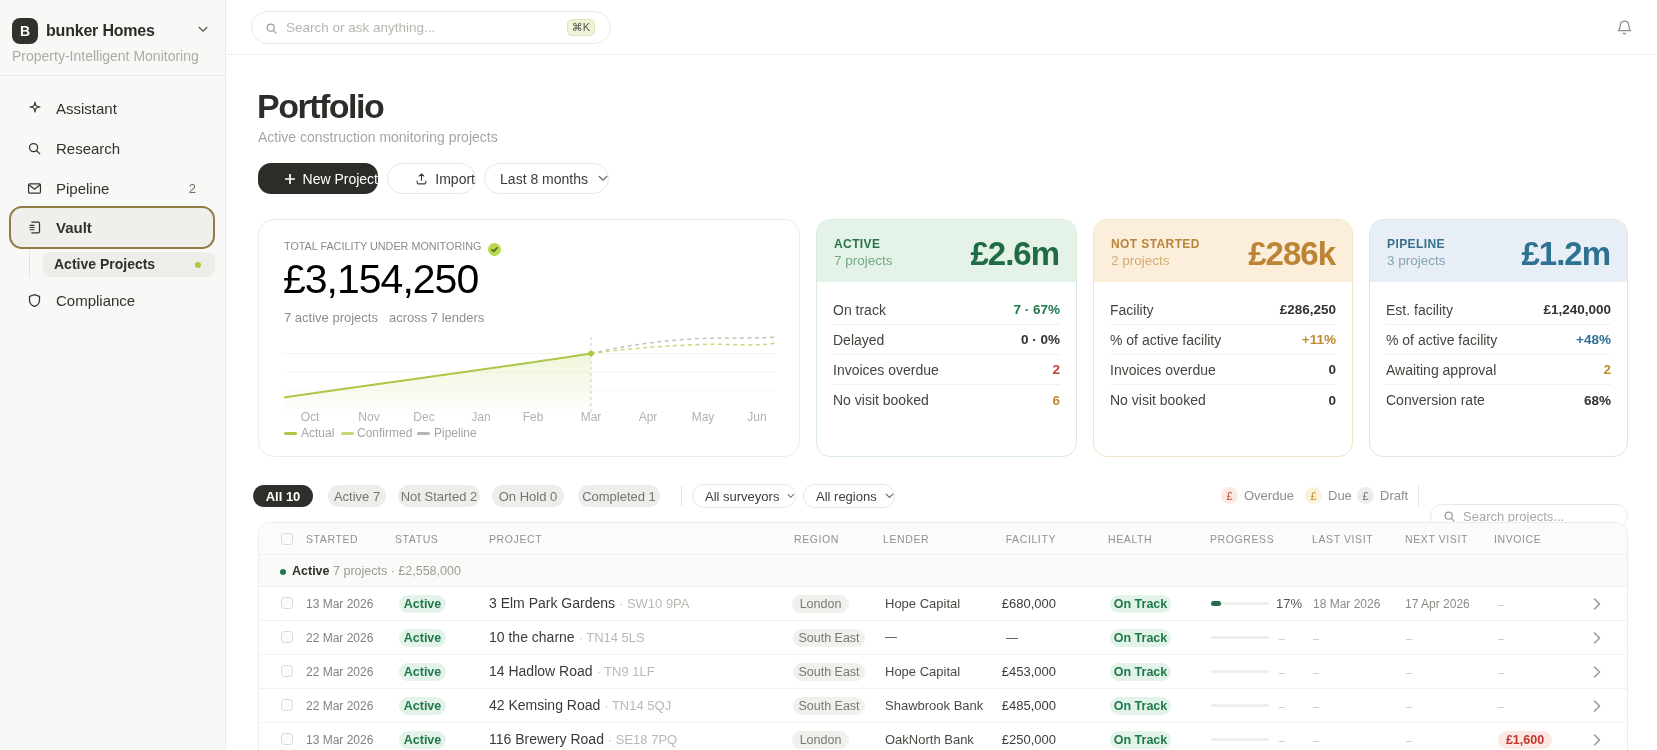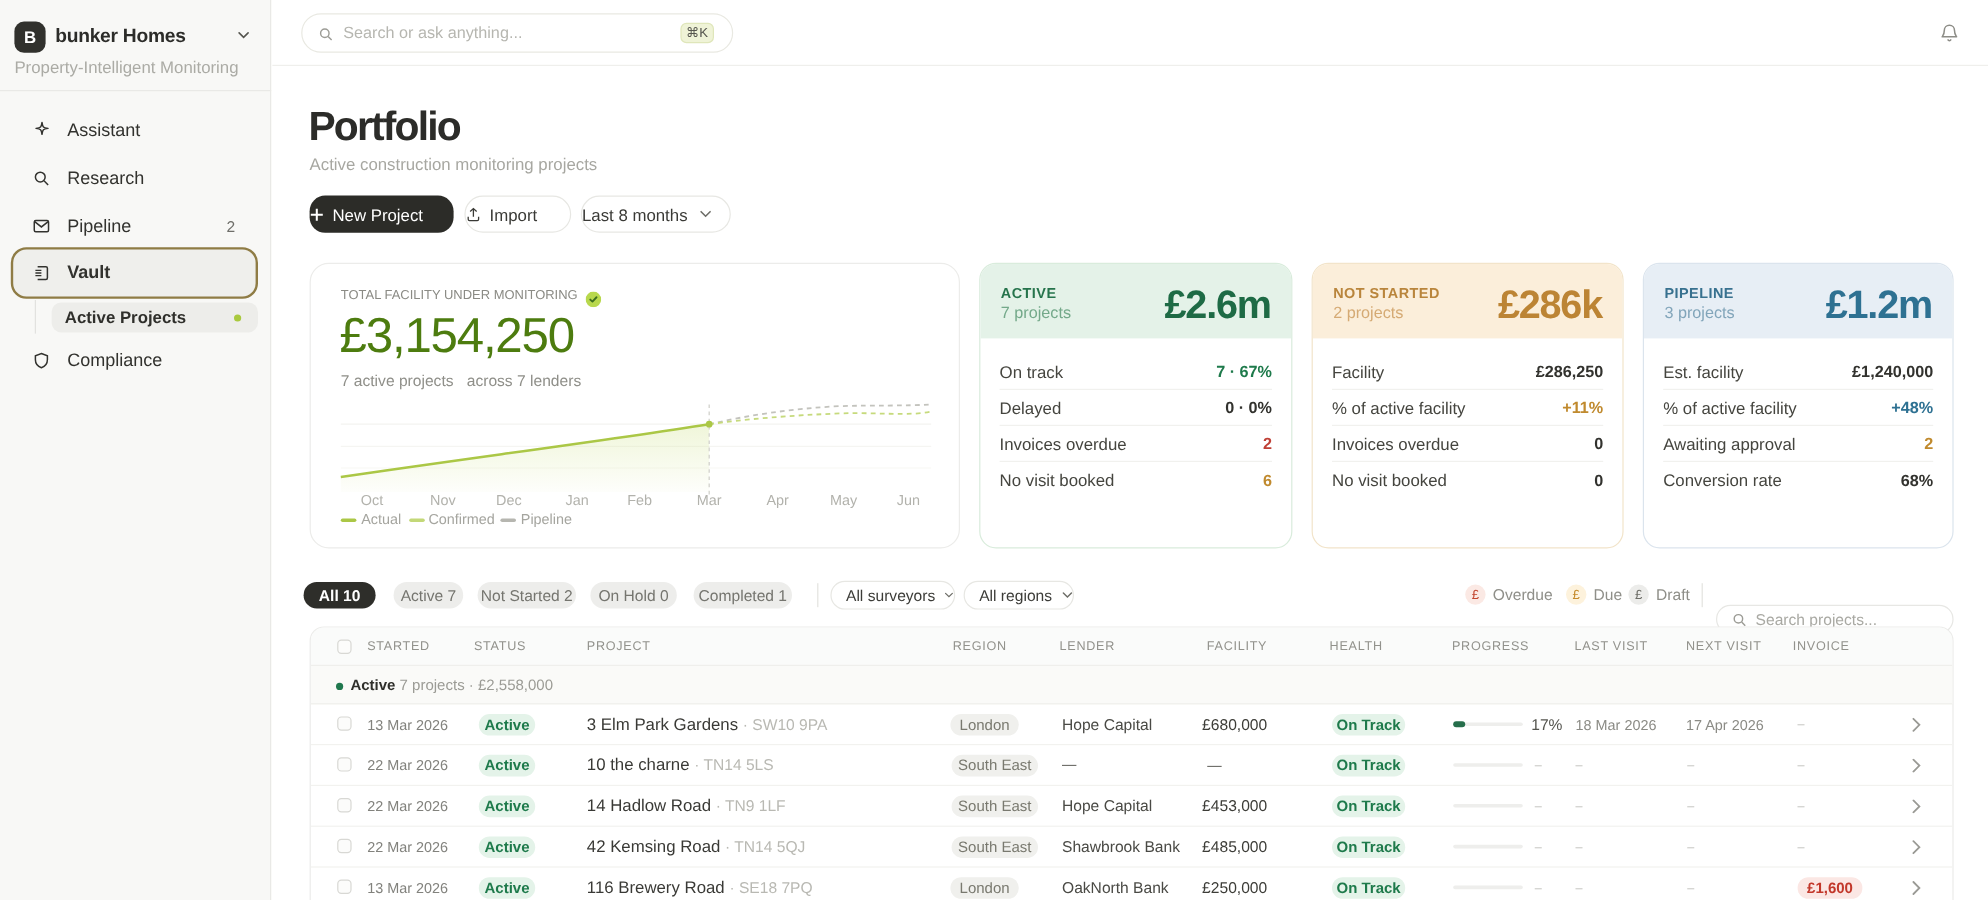--- a/index.html
+++ b/index.html
@@ -32,27 +32,27 @@
   .search { position:absolute; left:251px; top:11px; width:360px; height:33px;
     border:1px solid #e9e9e2; border-radius:17px; background:#fff; }
   .search .ph { position:absolute; left:34px; top:8px; font-size:13.5px; color:#b6b6b0; }
   .kbd { position:absolute; right:15px; top:7px; padding:1px 4px; background:#eff3d7;
     border:1px solid #dfe6ba; border-radius:5px; font-size:11px; color:#55554e; }
   
   .h1 { position:absolute; left:257px; top:87px; font-size:34px; font-weight:700; color:#2c2c29; letter-spacing:-1.5px; }
   .h1sub { position:absolute; left:258px; top:129px; font-size:14px; color:#a7a7a1; }
   .btn { position:absolute; top:163px; height:31px; border-radius:16px; display:flex;
     align-items:center; font-size:14px; }
-  .btn-dark { left:258px; width:120px; background:#2c2c28; color:#fff; justify-content:flex-start; font-weight:500; border-radius:13px;}
-  .btn-light { background:#fff; border:1px solid #e7e7e3; color:#3a3a36; justify-content:flex-start;}
+  .btn-dark { left:258px; width:120px; background:#2c2c28; color:#fff; justify-content:flex-end; font-weight:500; border-radius:13px;}
+  .btn-light { background:#fff; border:1px solid #e7e7e3; color:#3a3a36; justify-content:flex-end;}
   
   .card { position:absolute; border-radius:16px; background:#fff; }
   .chartcard { left:258px; top:219px; width:542px; height:238px; border:1px solid #ececea; }
   .cc-label { position:absolute; left:25px; top:20px; font-size:10.8px; letter-spacing:0px; color:#8b8b85; font-weight:500;}
-  .cc-big { position:absolute; left:24px; top:36px; font-size:41px; font-weight:500; color:#4d7c0f; letter-spacing:-1px;}
+  .cc-big { position:absolute; left:24px; top:36px; font-size:41px; font-weight:500; color:#000000; letter-spacing:-1px;}
   .cc-sub { position:absolute; left:25px; top:90px; font-size:13px; color:#8f8f89; }
   
   .scard { position:absolute; top:219px; width:260px; height:238px; border-radius:14px; overflow:hidden; background:#fff;}
   .sc-head { position:absolute; left:0; top:0; right:0; height:62px; }
   .sc-t1 { position:absolute; left:17px; top:17px; font-size:12px; font-weight:700; letter-spacing:0.4px; }
   .sc-t2 { position:absolute; left:17px; top:33px; font-size:13.5px; }
   .sc-big { position:absolute; right:17px; top:15px; font-size:33px; font-weight:700; letter-spacing:-1px;}
   .sc-row { position:absolute; left:16px; right:16px; height:30px; font-size:14px; color:#45453f;
     display:flex; align-items:center; justify-content:space-between; border-bottom:1px solid #f1f1ee;}
   .sc-row:last-child { border-bottom:none; }

